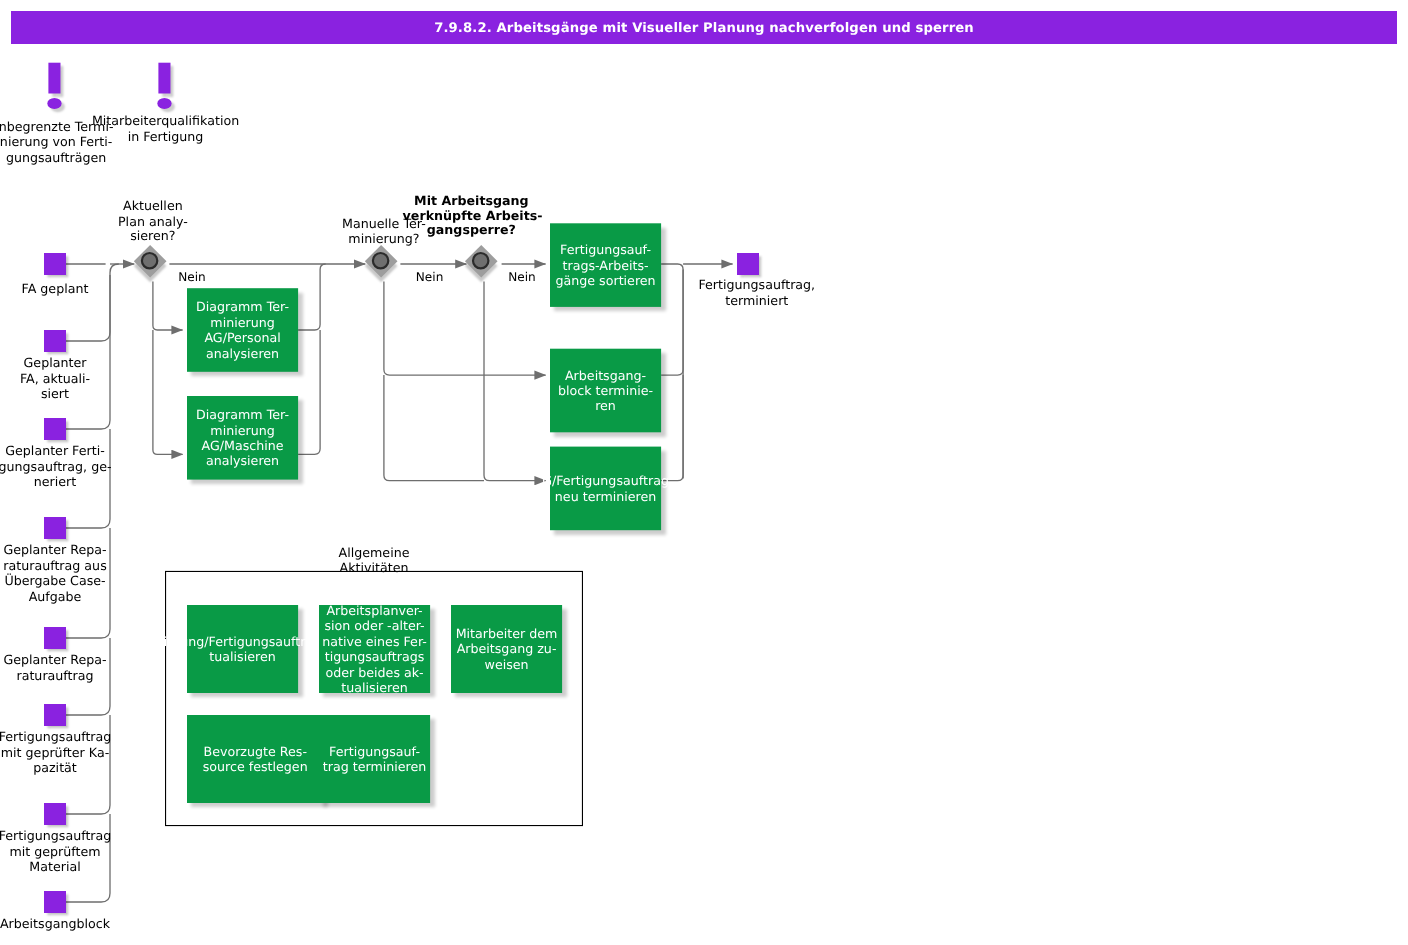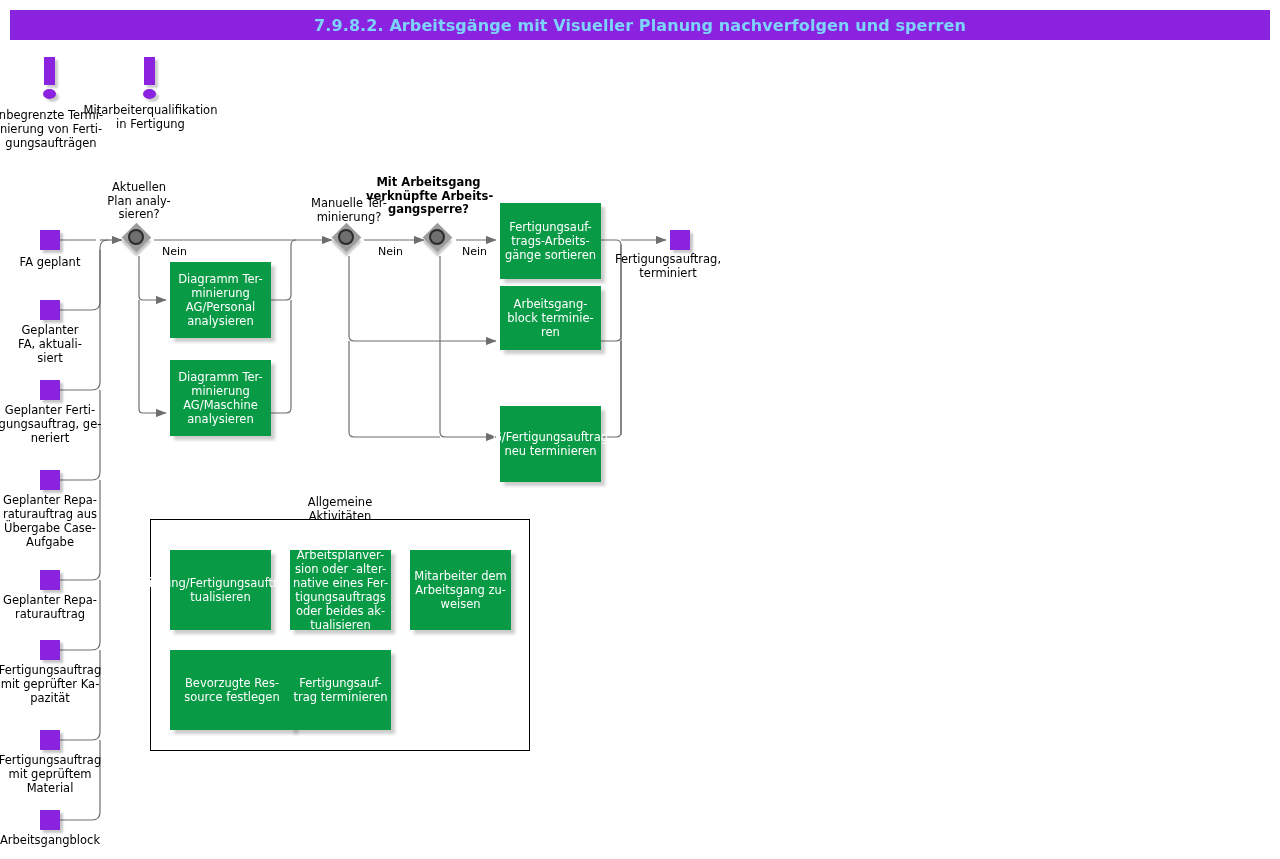--- a/index.html
+++ b/index.html
@@ -21,22 +21,22 @@
     left: 10px;
     top: 10px;
     width: 1260px;
     height: 30px;
     background: #8A22E0;
     display: flex;
     align-items: center;
     justify-content: center;
   }
   .titlebar-text {
-    color: #7dd3fc;
-    font-size: 16px;
+    color: #ffffff;
+    font-size: 12px;
     font-weight: bold;
     letter-spacing: 0.1px;
     white-space: nowrap;
   }
 
   
   .node { position: absolute; }
 
   
   .datasq {
@@ -255,21 +255,21 @@
 
 <div class="datasq" style="left:40px; top:730px;"></div>
 <div class="datalabel" style="left:-25px; top:753px; width:150px;">Fertigungsauftrag
 mit geprüftem
 Material</div>
 
 <div class="datasq" style="left:40px; top:810px;"></div>
 <div class="datalabel" style="left:-25px; top:833px; width:150px;">Arbeitsgangblock</div>
 
 <div class="datasq" style="left:670px; top:230px;"></div>
-<div class="datalabel" style="left:593px; top:252px; width:150px;">Fertigungsauftrag,
+<div class="datalabel" style="left:613px; top:252px; width:150px;">Fertigungsauftrag,
 terminiert</div>
 
 <div class="gwlabel" style="left:89px; top:181px; width:100px;">Aktuellen
 Plan analy-
 sieren?</div>
 <div class="gateway" style="left:124px; top:225px;">
   <div class="dia"></div>
     <div class="ring"></div>
 </div>
 <div class="edgelabel" style="left:162px; top:223px;">Nein</div>
@@ -298,21 +298,21 @@
 
 <div class="greenbox" style="left:170px; top:360px; width:101px; height:76px;">Diagramm Ter-
 minierung
 AG/Maschine
 analysieren</div>
 
 <div class="greenbox" style="left:500px; top:203px; width:101px; height:76px;">Fertigungsauf-
 trags-Arbeits-
 gänge sortieren</div>
 
-<div class="greenbox" style="left:500px; top:286px; width:101px; height:64px;">Arbeitsgang-
+<div class="greenbox" style="left:500px; top:317px; width:101px; height:76px;">Arbeitsgang-
 block terminie-
 ren</div>
 
 <div class="greenbox overflow" style="left:500px; top:406px; width:101px; height:76px;">G/Fertigungsauftrag
 neu terminieren</div>
 
 <div class="container-title" style="left:275px; top:496px; width:130px;">Allgemeine
 Aktivitäten</div>
 <div class="container-box" style="left:150px; top:519px; width:380px; height:232px;"></div>
 

